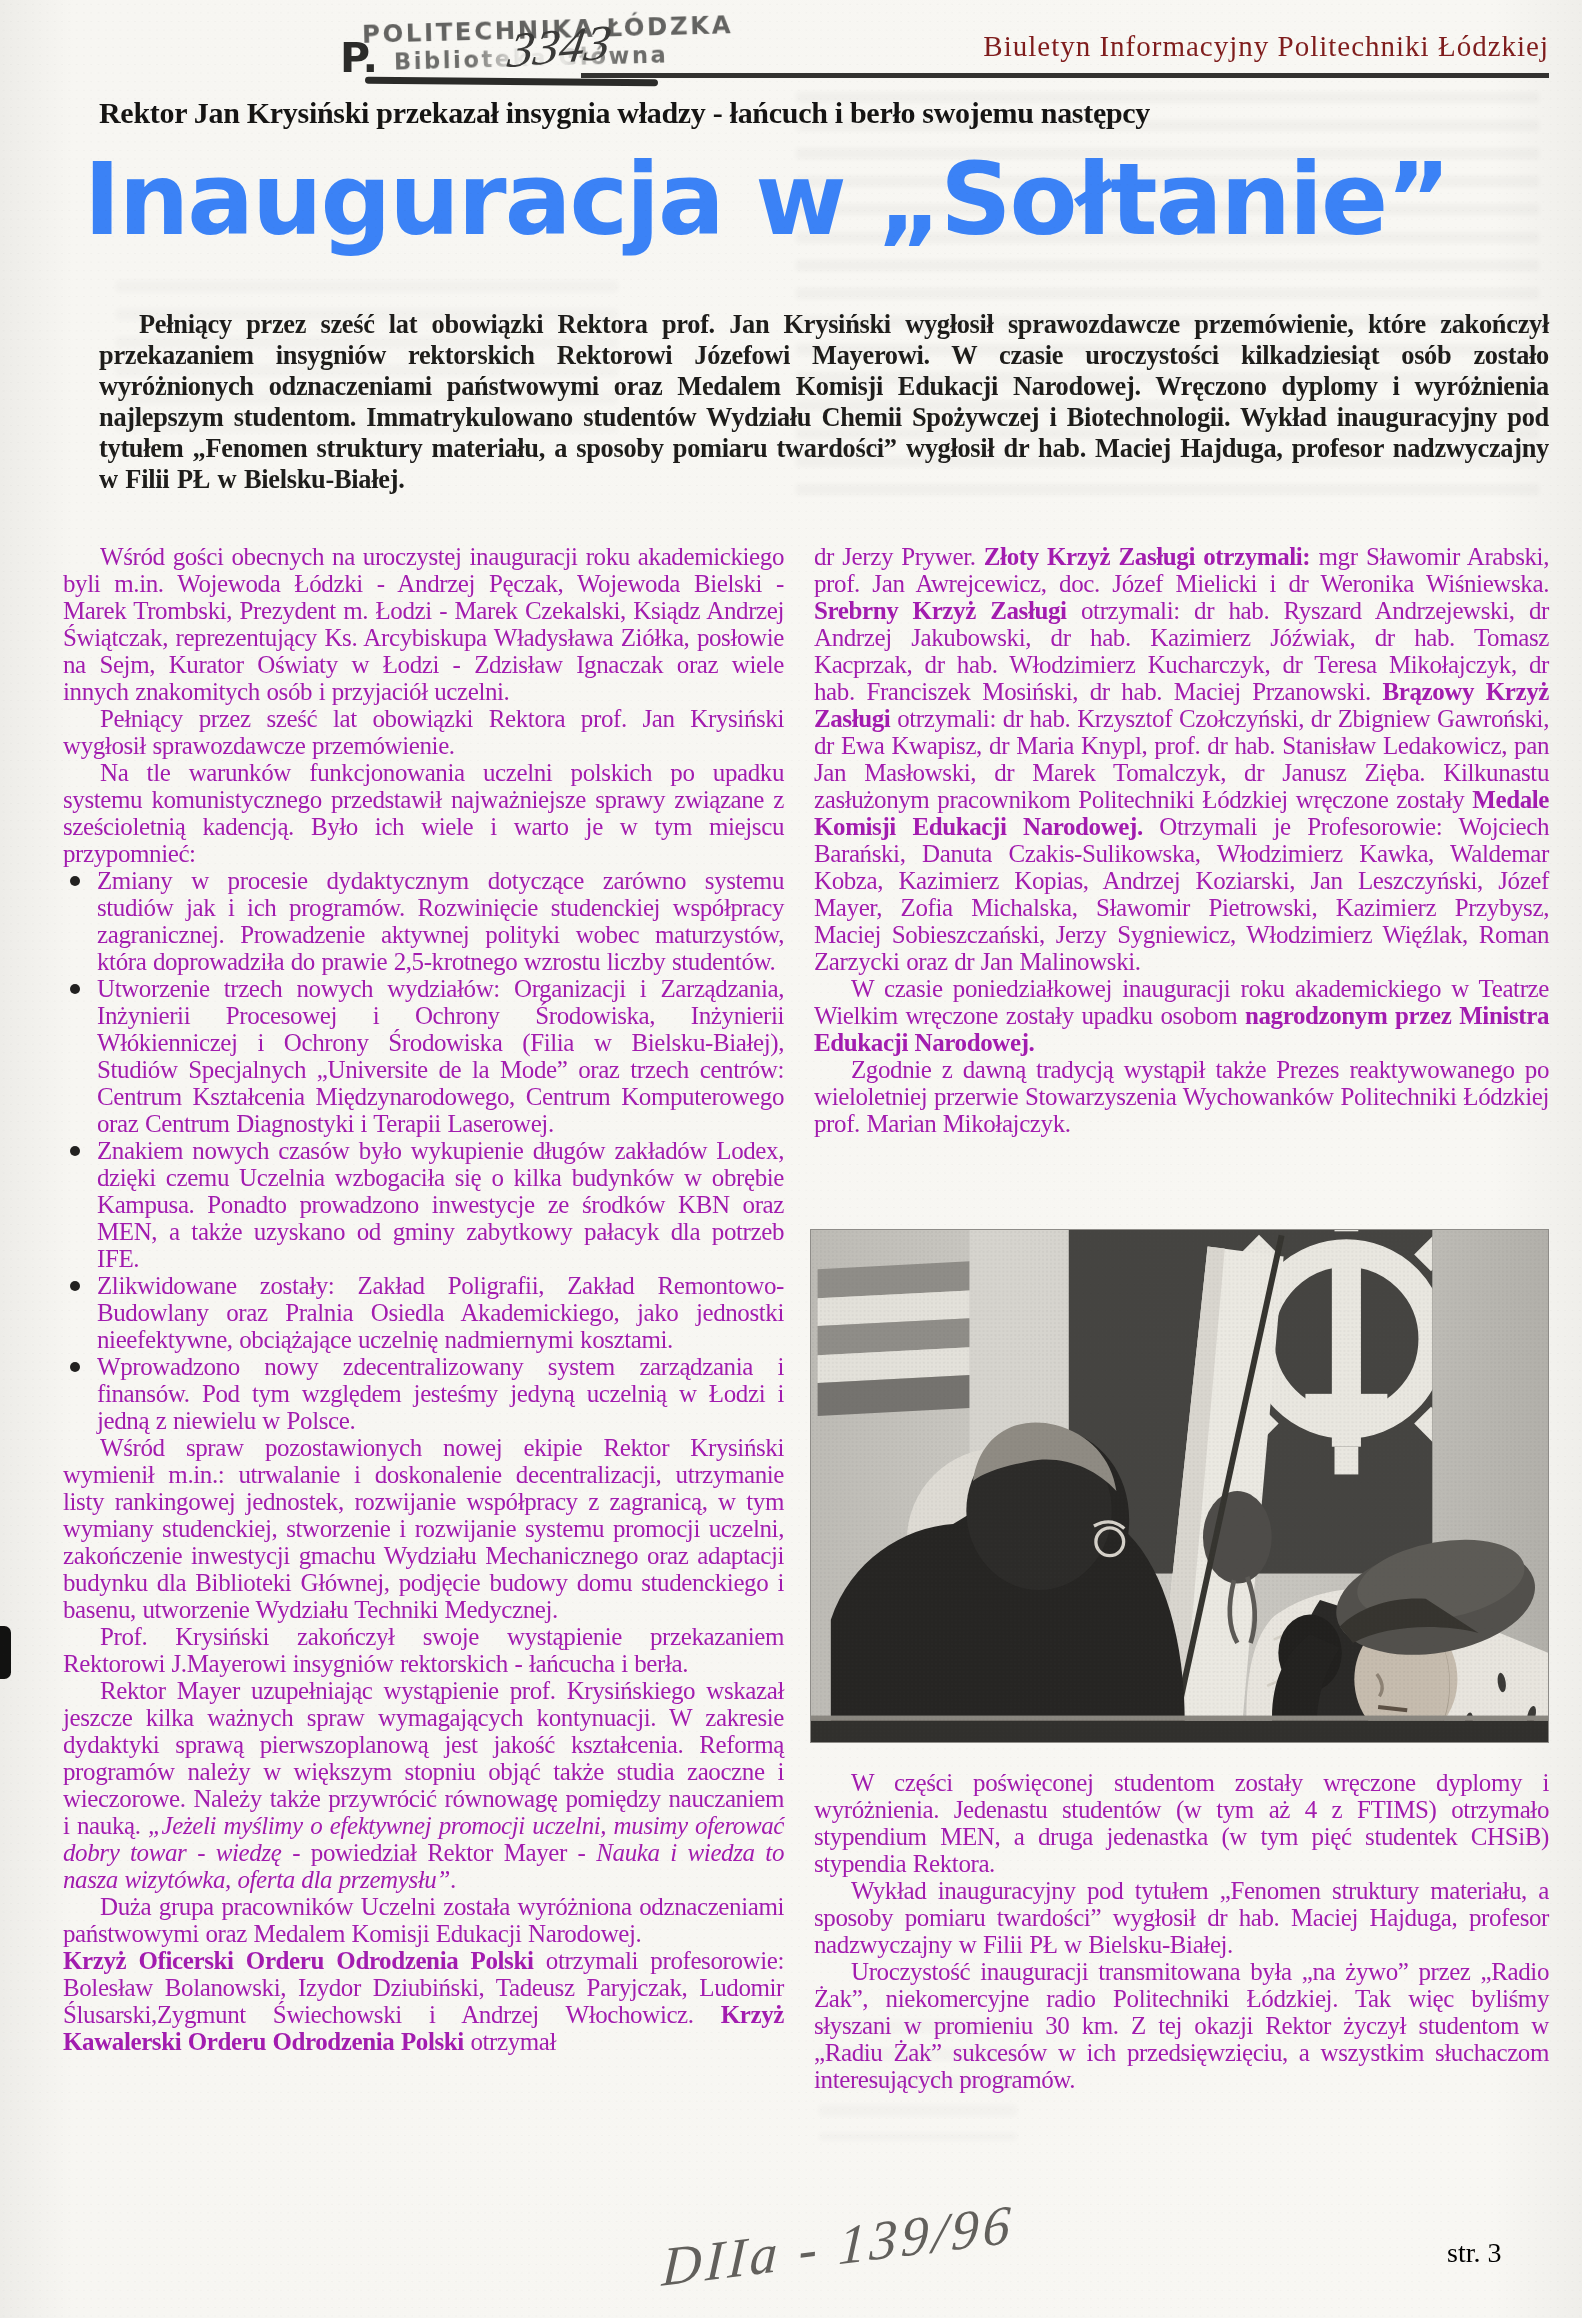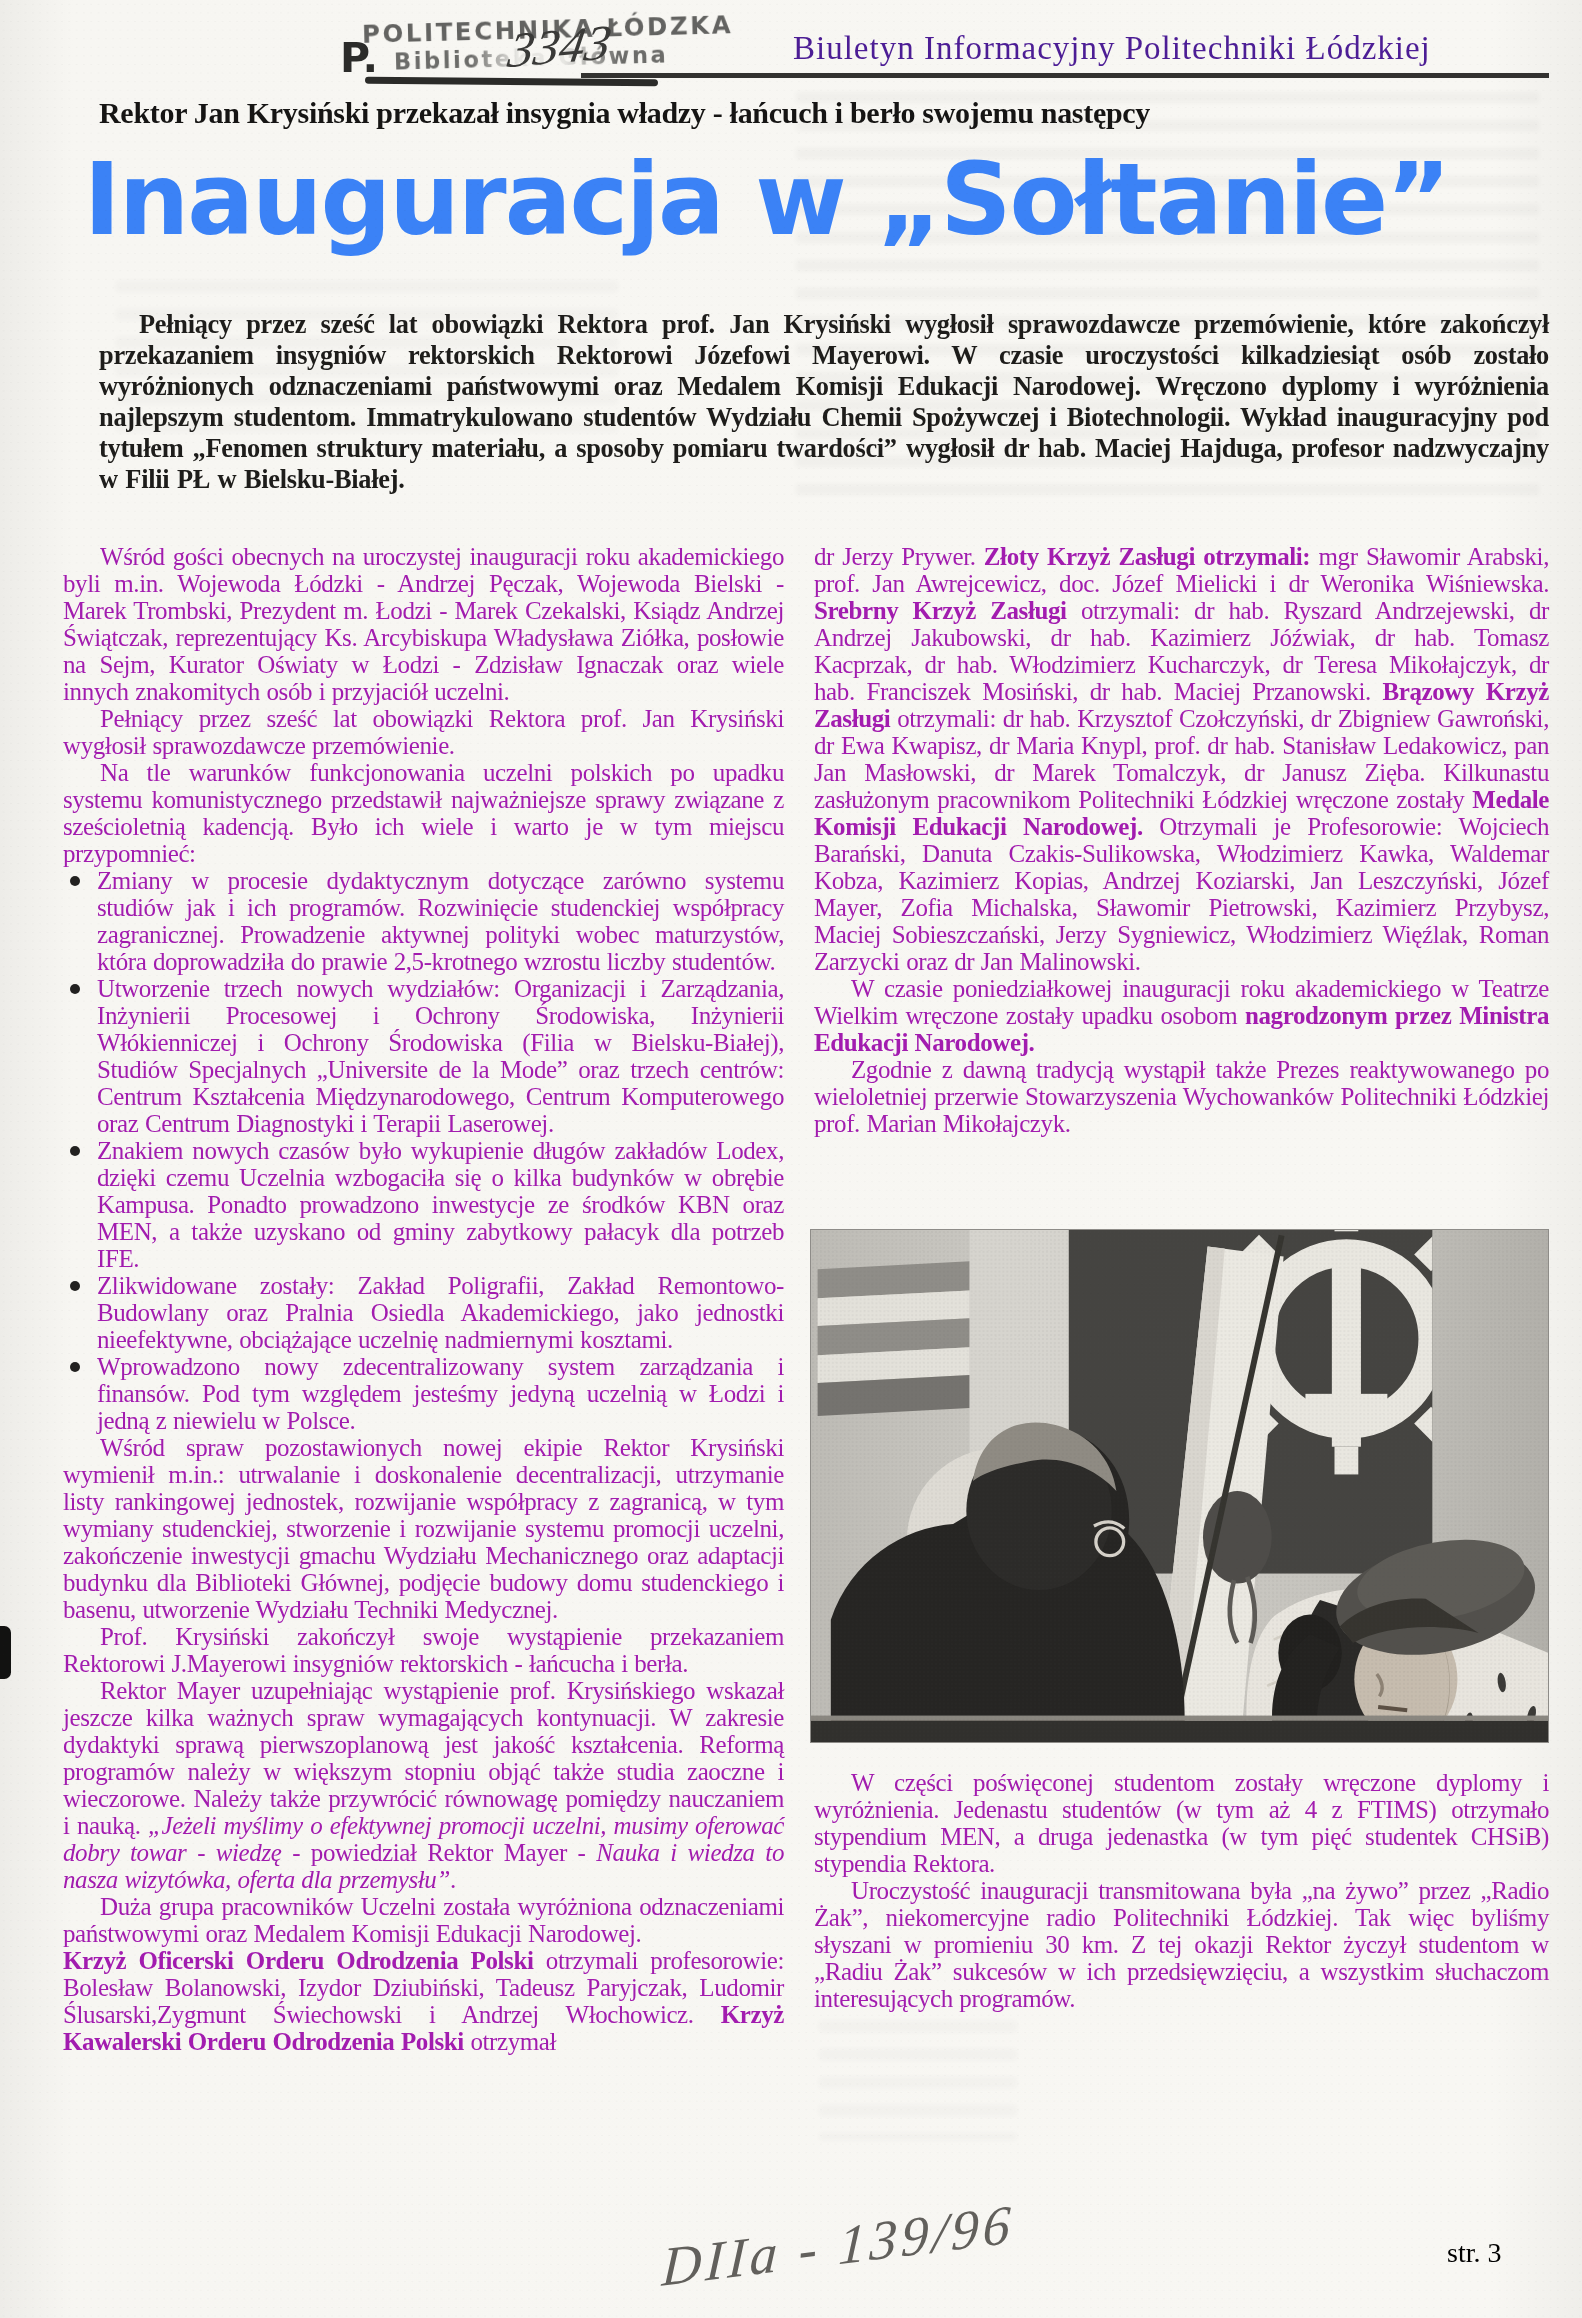--- a/index.html
+++ b/index.html
@@ -15,22 +15,22 @@
   .stamp-l2{left:394px;top:45px;font-size:22.5px;opacity:.8;
     -webkit-mask-image:linear-gradient(90deg,#000 0 28%,rgba(0,0,0,.12) 45% 62%,#000 82%);
     mask-image:linear-gradient(90deg,#000 0 28%,rgba(0,0,0,.12) 45% 62%,#000 82%);}
   .acc-p{position:absolute;left:340px;top:34px;font-family:"DejaVu Sans",sans-serif;
     font-weight:bold;font-size:41px;color:#2c2c2a;}
   .acc-num{position:absolute;left:510px;top:17px;font-style:italic;font-size:50px;color:#3a3a38;
     transform:skewX(-14deg) rotate(-5deg);font-family:"Liberation Serif",serif;}
   .squiggle{position:absolute;left:365px;top:78px;width:293px;height:6.6px;background:#2b2b29;
     border-radius:4px;transform:rotate(.5deg);}
   .head-rule{position:absolute;left:581px;top:73px;width:968px;height:4.6px;background:#333230;}
-  .masthead{position:absolute;left:793px;top:30px;width:756px;text-align:left;
-    font-size:33px;letter-spacing:1px;color:#4c1d95;}
+  .masthead{position:absolute;left:793px;top:30px;width:756px;text-align:right;
+    font-size:29px;letter-spacing:1px;color:#7f1d1d;}
   .kicker{position:absolute;left:99px;top:96px;width:1387px;font-weight:bold;
     font-size:30px;letter-spacing:-0.3px;color:#161514;}
   .article-title{position:absolute;left:40px;top:143px;width:1453px;text-align:center;
     font-family:"DejaVu Sans",sans-serif;font-weight:bold;font-size:99px;line-height:1.15;
     letter-spacing:-2px;color:#3b82f6;}
   
   .lead{position:absolute;left:99px;top:309px;width:1450px;font-weight:bold;font-size:26.4px;
     line-height:31px;text-align:justify;text-indent:40px;letter-spacing:-0.3px;word-spacing:1.3px;}
   
   .col{position:absolute;font-size:25px;line-height:27px;text-align:justify;
@@ -210,20 +210,21 @@
     <path d="M700,775 C690,700 710,645 755,612 L800,632 C770,682 762,722 766,775 Z" fill="#232220"></path>
 
     <rect x="0" y="735" width="1115" height="8" fill="#8a8780"></rect>
     <rect x="0" y="743" width="1115" height="32" fill="#31302d"></rect>
     <rect width="1115" height="775" fill="url(#ht)" opacity=".13"></rect>
   </svg>
 </div>
 
 <div class="col col-right-bottom">
   <p>W części poświęconej studentom zostały wręczone dyplomy i wyróżnienia. Jedenastu studentów (w tym aż 4 z FTIMS) otrzymało stypendium MEN, a druga jedenastka (w tym pięć studentek CHSiB) stypendia Rektora.</p>
+  <p>Wykład inauguracyjny pod tytułem „Fenomen struktury materiału, a sposoby pomiaru twardości” wygłosił dr hab. Maciej Hajduga, profesor nadzwyczajny w Filii PŁ w Bielsku-Białej.</p>
   <p>Uroczystość inauguracji transmitowana była „na żywo” przez „Radio Żak”, niekomercyjne radio Politechniki Łódzkiej. Tak więc byliśmy słyszani w promieniu 30 km. Z tej okazji Rektor życzył studentom w „Radiu Żak” sukcesów w ich przedsięwzięciu, a wszystkim słuchaczom interesujących programów.</p>
 </div>
 
 <div class="page-num">str. 3</div>
 <div class="handwritten">DIIa - 139/96</div>
 
 <div class="grain"></div>
 
 
 </body></html>

